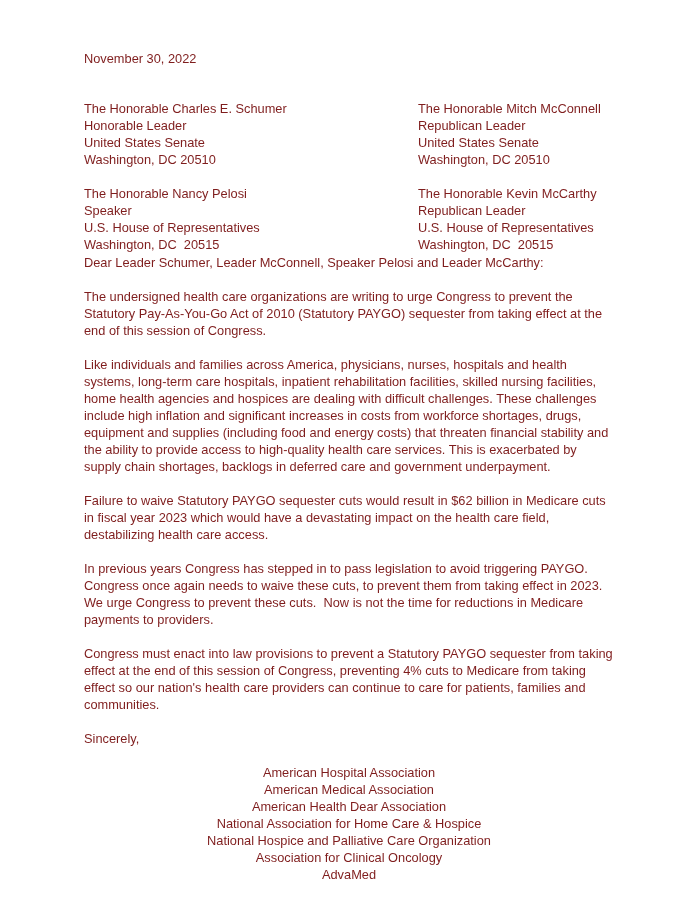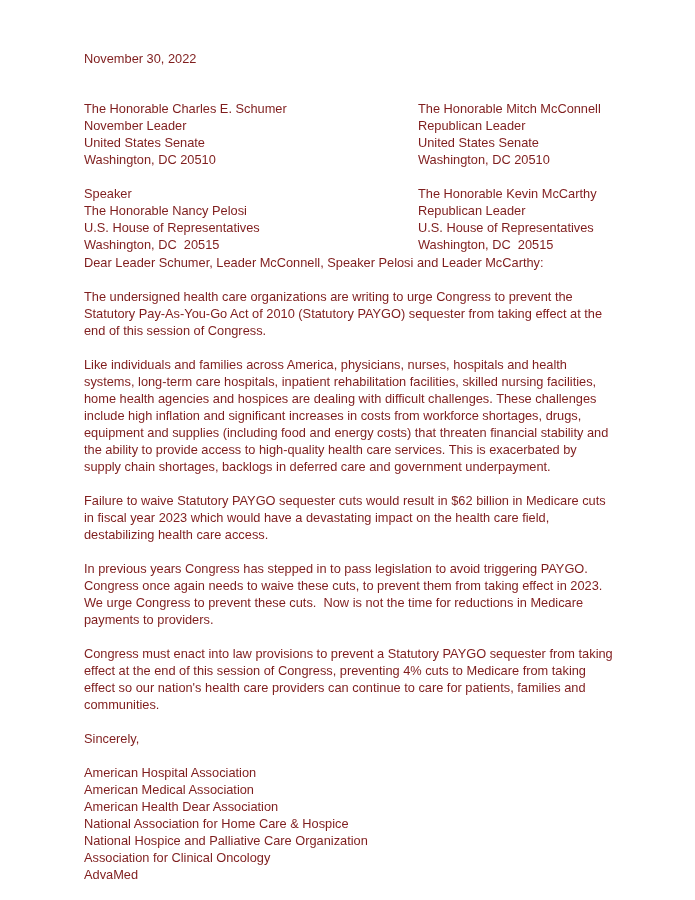--- a/index.html
+++ b/index.html
@@ -54,54 +54,54 @@
     white-space: pre-wrap;
     text-align: left;
   }
   .closing {
     margin: 0 0 17px 0;
     white-space: pre-wrap;
   }
   .signatories {
     margin: 0;
     width: 530px;
-    text-align: left;
+    text-align: center;
   }
   .sig-line {
     margin: 0;
     white-space: pre-wrap;
   }
 </style>
 </head>
 <body>
 
 <div class="page">
   <div class="body-area">
 
     <p class="date-line">November 30, 2022</p>
 
     <div class="addr-block">
       <div class="addr-col left">
         <p class="addr-line">The Honorable Charles E. Schumer</p>
-        <p class="addr-line">November Leader</p>
+        <p class="addr-line">Honorable Leader</p>
         <p class="addr-line">United States Senate</p>
         <p class="addr-line">Washington, DC 20510</p>
       </div>
       <div class="addr-col right">
         <p class="addr-line">The Honorable Mitch McConnell</p>
         <p class="addr-line">Republican Leader</p>
         <p class="addr-line">United States Senate</p>
         <p class="addr-line">Washington, DC 20510</p>
       </div>
     </div>
 
     <div class="addr-block">
       <div class="addr-col left">
+        <p class="addr-line">The Honorable Nancy Pelosi</p>
         <p class="addr-line">Speaker</p>
-        <p class="addr-line">The Honorable Nancy Pelosi</p>
         <p class="addr-line">U.S. House of Representatives</p>
         <p class="addr-line">Washington, DC  20515</p>
       </div>
       <div class="addr-col right">
         <p class="addr-line">The Honorable Kevin McCarthy</p>
         <p class="addr-line">Republican Leader</p>
         <p class="addr-line">U.S. House of Representatives</p>
         <p class="addr-line">Washington, DC  20515</p>
       </div>
     </div>

